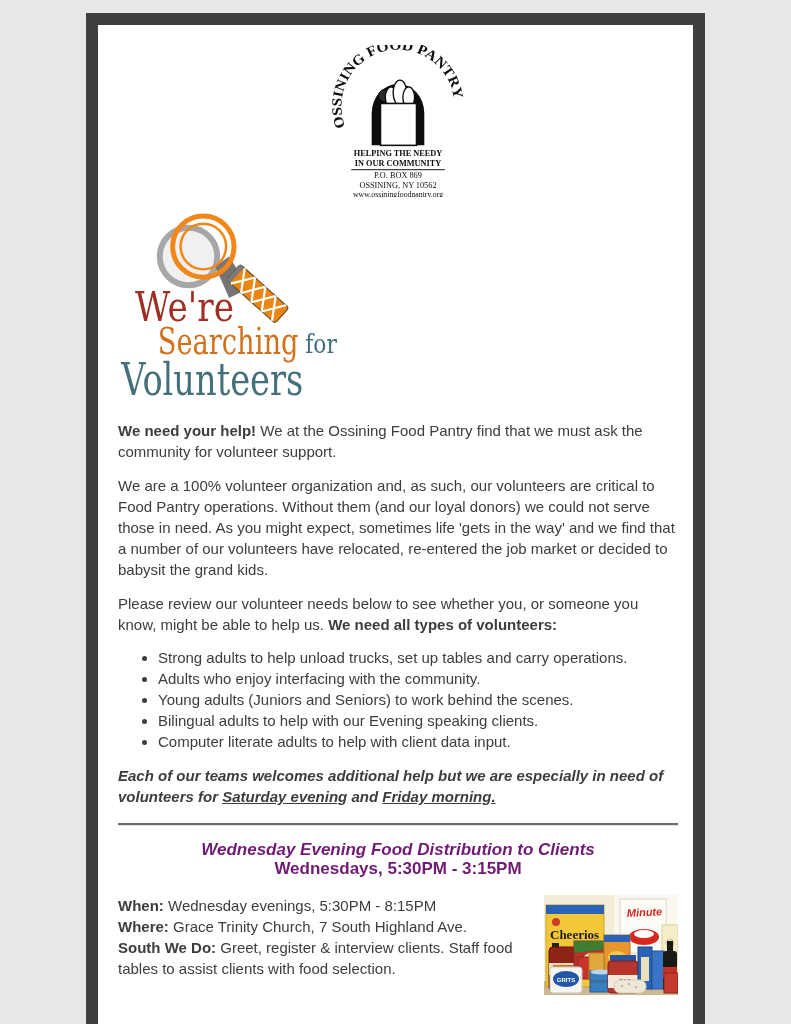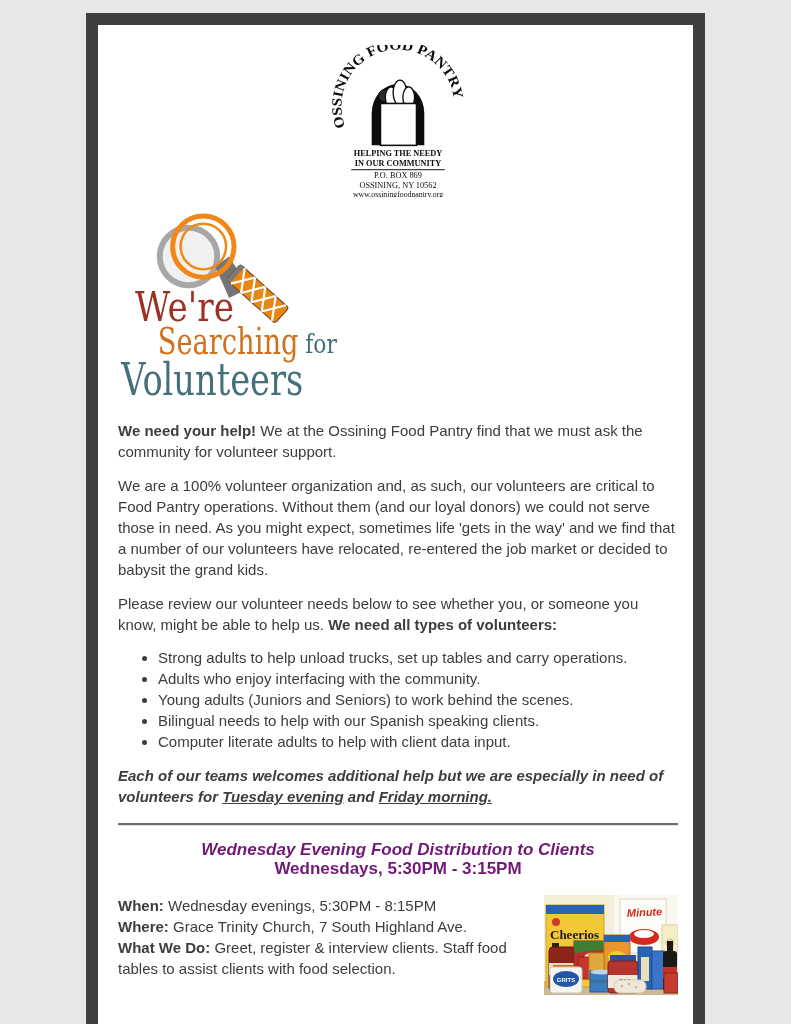--- a/index.html
+++ b/index.html
@@ -103,26 +103,26 @@
     <p><span class="b">We need your help!</span><span> We at the Ossining Food Pantry find that we must ask the community for volunteer support.</span></p>
 
     <p>We are a 100% volunteer organization and, as such, our volunteers are critical to Food Pantry operations. Without them (and our loyal donors) we could not serve those in need. As you might expect, sometimes life 'gets in the way' and we find that a number of our volunteers have relocated, re-entered the job market or decided to babysit the grand kids.</p>
 
     <p class="no-bot"><span>Please review our volunteer needs below to see whether you, or someone you know, might be able to help us. </span><span class="b">We need all types of volunteers:</span></p>
 
     <ul class="needs">
       <li>Strong adults to help unload trucks, set up tables and carry operations.</li>
       <li>Adults who enjoy interfacing with the community.</li>
       <li>Young adults (Juniors and Seniors) to work behind the scenes.</li>
-      <li>Bilingual needs to help with our Spanish speaking clients.</li>
+      <li>Bilingual adults to help with our Evening speaking clients.</li>
       <li>Computer literate adults to help with client data input.</li>
     </ul>
 
 
-    <p><span class="bi">Each of our teams welcomes additional help but we are especially in need of volunteers for </span><span class="biu">Tuesday evening</span><span class="bi"> and </span><span class="biu">Friday morning.</span></p>
+    <p><span class="bi">Each of our teams welcomes additional help but we are especially in need of volunteers for </span><span class="biu">Saturday evening</span><span class="bi"> and </span><span class="biu">Friday morning.</span></p>
 
     <hr class="rule">
 
     <div class="section-heading" style="color:#701a75;">
       <div class="line1">Wednesday Evening Food Distribution to Clients</div>
       <div class="line2">Wednesdays, 5:30PM - 3:15PM</div>
     </div>
 
     <div class="info">
 
@@ -186,18 +186,18 @@
         <rect x="70" y="85" width="32" height="13" rx="6" fill="#efe8da" stroke="#d8cdb5"></rect>
         <circle cx="78" cy="91" r="1.2" fill="#c9b98e"></circle>
           <circle cx="85" cy="89" r="1.2" fill="#c9b98e"></circle>
           <circle cx="92" cy="92" r="1.2" fill="#c9b98e"></circle>
 
         <rect x="120" y="78" width="14" height="20" fill="#c23b2e" stroke="#92241d"></rect>
       </svg>
 
       <div><span class="detail-label">When:</span><span> Wednesday evenings, 5:30PM - 8:15PM</span></div>
       <div><span class="detail-label">Where:</span><span> Grace Trinity Church, 7 South Highland Ave.</span></div>
-      <div><span class="detail-label">What We Do:</span><span> Greet, register &amp; interview clients. Staff food tables to assist clients with food selection.</span></div>
+      <div><span class="detail-label">South We Do:</span><span> Greet, register &amp; interview clients. Staff food tables to assist clients with food selection.</span></div>
 
     </div>
 
   </div>
 </div>
 
 </body></html>

